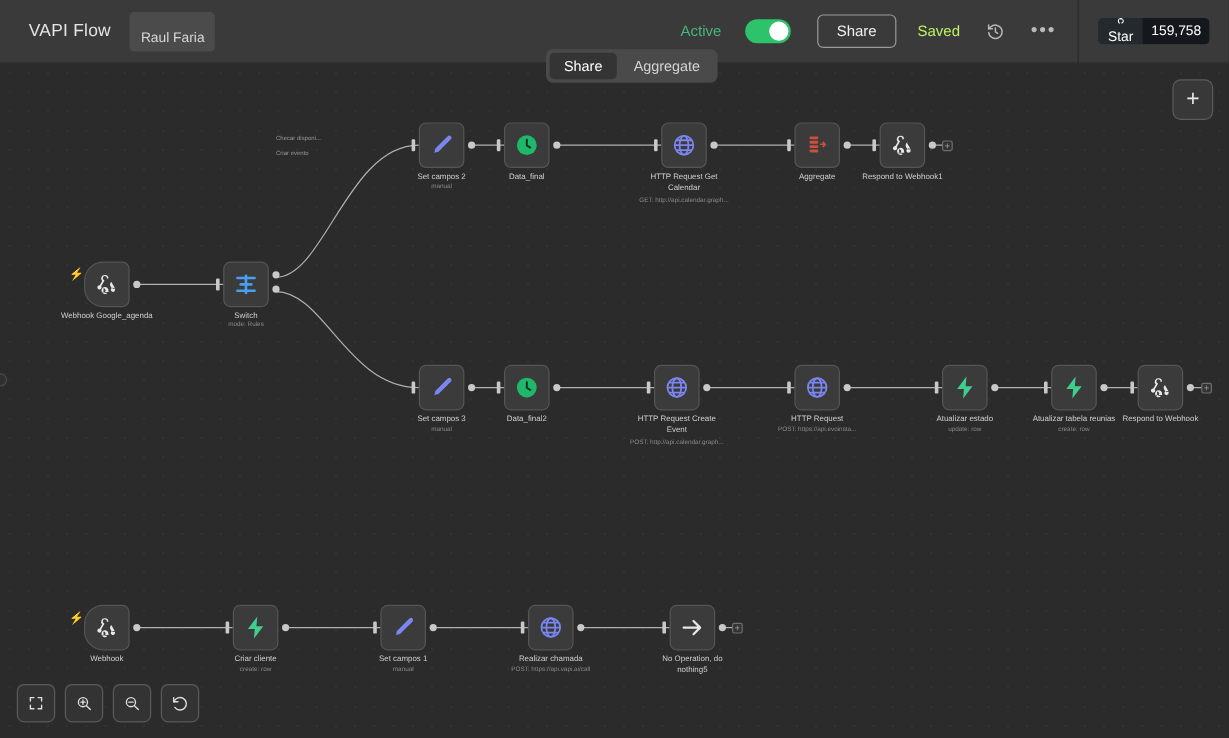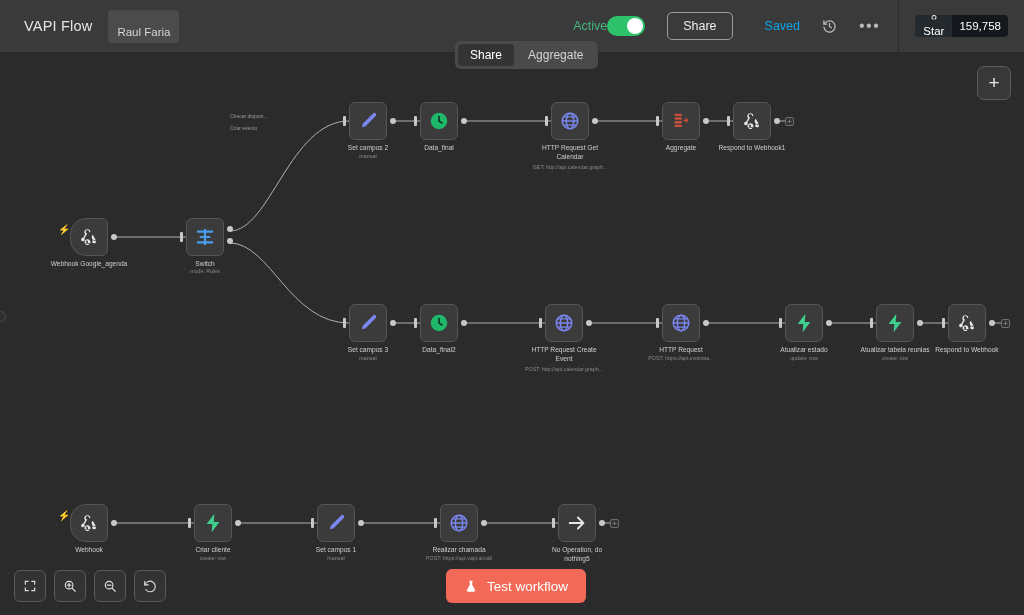--- a/index.html
+++ b/index.html
@@ -25,38 +25,38 @@
     font-size: 14.5px; color: #e4e4e4; letter-spacing: .2px;
   }
   .tag {
     margin-left: 16px;
     background: #4b4b4b; color: #d6d6d6;
     font-size: 11.5px; padding: 16px 9px 5px; border-radius: 4px;
   }
   .header-right {
     margin-left: auto; display: flex; align-items: center; height: 100%;
   }
-  .active-wrap { display: flex; align-items: center; gap: 0; }
+  .active-wrap { display: flex; align-items: center; gap: 20px; }
   .active-label { font-size: 12.5px; color: #46b67d; }
   .toggle {
     width: 38px; height: 20px; border-radius: 11px;
     background: #2ec26b; position: relative;
   }
   .toggle .knob {
     position: absolute; top: 2px; right: 2px;
     width: 16px; height: 16px; border-radius: 50%;
     background: #fff;
   }
   .share-btn {
     margin-left: 22px;
     border: 1px solid #9a9a9a; border-radius: 5px;
     color: #eee; font-size: 12.5px;
     padding: 6px 15px; background: transparent;
   }
-  .saved-txt { margin-left: 32px; font-size: 12.5px; color: #0ea5e9; text-align: right; }
+  .saved-txt { margin-left: 18px; font-size: 12.5px; color: #bef264; text-align: right; }
   .hist-icon { margin-left: 22px; color: #b9b9b9; display: flex; }
   .dots {
     margin-left: 22px; color: #b9b9b9; font-size: 16px;
     letter-spacing: 1.5px; line-height: 8px;
   }
   .divider-v {
     margin-left: 18px; width: 1px; height: 53px; background: #2b2b2b;
   }
   .gh-badge {
     margin-left: 16px; margin-right: 16px;
@@ -527,21 +527,15 @@
         </svg>
       </div>
       <div class="ctrl-btn">
         <svg width="14" height="14" viewBox="0 0 24 24" fill="none" stroke="currentColor" stroke-width="2" stroke-linecap="round">
           <path d="M3 4v6h6"></path>
             <path d="M3.5 10a9 9 0 1 1 1.2 8"></path>
         </svg>
       </div>
     </div>
 
-    <button class="test-btn">
-      <svg width="14" height="15" viewBox="0 0 24 24" fill="#fff">
-        <path d="M9 2h6v2h-1v5.2l4.8 8.4A2.2 2.2 0 0 1 16.9 21H7.1a2.2 2.2 0 0 1-1.9-3.4L10 9.2V4H9V2z"></path>
-      </svg>
-      <span>Test workflow</span>
-    </button>
 
   </div>
 </div>
 
 </body></html>

